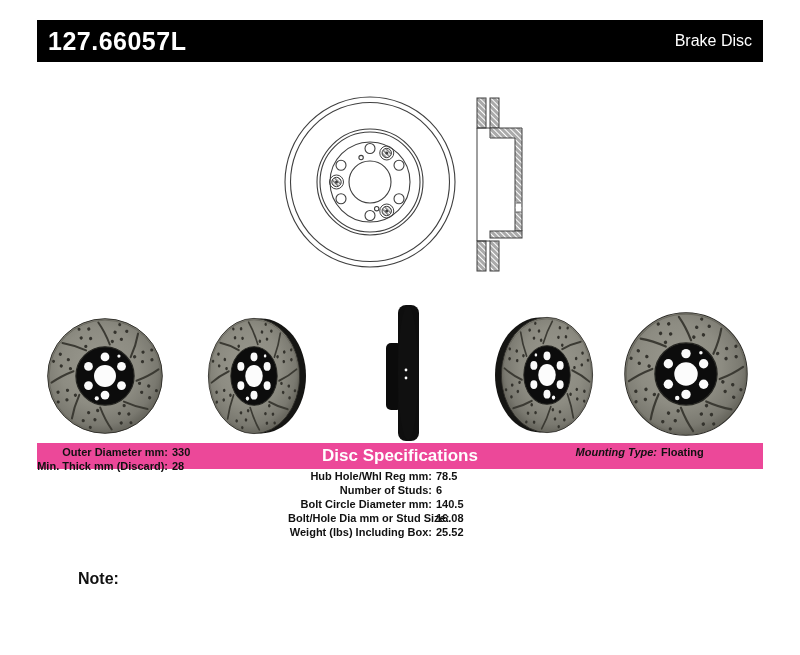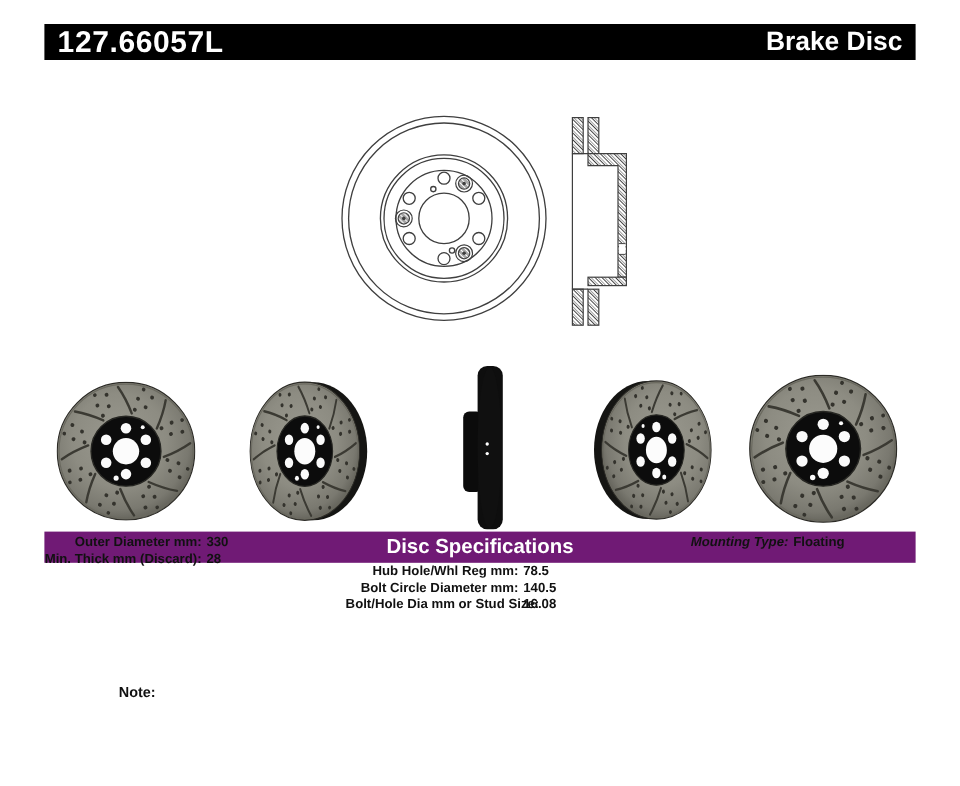--- a/index.html
+++ b/index.html
@@ -4,44 +4,44 @@
 <style>
   html,body{margin:0;padding:0;background:#ffffff;}
   body{
     width:800px;height:655px;position:relative;overflow:hidden;
     font-family:"Liberation Sans","DejaVu Sans",sans-serif;
     -webkit-font-smoothing:antialiased;
   }
   .abs{position:absolute;}
   
   .header-bar{
-    left:37px;top:20px;width:726px;height:30px;background:#000;
+    left:37px;top:20px;width:726px;height:42px;background:#000;
     display:flex;justify-content:space-between;align-items:center;
     padding:0 11px;box-sizing:border-box;color:#fff;
   }
   .part-number{font-size:25px;font-weight:bold;letter-spacing:0.5px;}
-  .product-title{font-size:22px;font-weight:bold;}
+  .product-title{font-size:16px;font-weight:normal;}
   
   .spec-banner{
-    left:37px;top:443px;width:726px;height:26px;background:#701a75;
+    left:37px;top:443px;width:726px;height:26px;background:#ec4899;
     display:flex;justify-content:center;align-items:center;color:#fff;
   }
   .spec-banner span{font-size:17px;font-weight:bold;}
   
   .spec-col{position:absolute;top:445px;font-size:11px;font-weight:bold;color:#111;}
   .spec-row{display:flex;line-height:14px;white-space:nowrap;}
   .spec-row .lbl{text-align:right;flex:0 0 auto;}
   .spec-row .val{text-align:left;margin-left:4px;flex:1 1 auto;}
   #col-left{left:37px;width:248px;}
   #col-left .lbl{width:131px;}
   #col-mid{left:288px;width:266px;margin-top:24px;}
   #col-mid .lbl{width:144px;}
   #col-right{left:560px;width:203px;}
   #col-right .lbl{width:97px;font-style:italic;}
-  .note-label{left:99px;top:570px;font-size:12px;font-weight:bold;color:#111;}
+  .note-label{left:78px;top:570px;font-size:16px;font-weight:bold;color:#111;}
   svg{display:block;}
 </style>
 </head>
 <body>
 
 <svg width="0" height="0" style="position:absolute" aria-hidden="true">
   <defs>
     <radialGradient id="rg" cx="45%" cy="42%" r="62%">
       <stop offset="0%" stop-color="#9a998f"></stop>
       <stop offset="55%" stop-color="#8d8c82"></stop>
@@ -211,27 +211,35 @@
     <span class="val">28</span>
   </div>
 </div>
 
 <div class="spec-col" id="col-mid">
   <div class="spec-row">
     <span class="lbl">Hub Hole/Whl Reg mm:</span>
     <span class="val">78.5</span>
   </div>
   <div class="spec-row">
+    <span class="lbl">Number of Studs:</span>
+    <span class="val">6</span>
+  </div>
+  <div class="spec-row">
     <span class="lbl">Bolt Circle Diameter mm:</span>
     <span class="val">140.5</span>
   </div>
   <div class="spec-row">
     <span class="lbl">Bolt/Hole Dia mm or Stud Size:</span>
     <span class="val">16.08</span>
   </div>
+  <div class="spec-row">
+    <span class="lbl">Weight (lbs) Including Box:</span>
+    <span class="val">25.52</span>
+  </div>
 </div>
 
 <div class="spec-col" id="col-right">
   <div class="spec-row">
     <span class="lbl">Mounting Type:</span>
     <span class="val">Floating</span>
   </div>
 </div>
 
 <div class="abs note-label">Note:</div>

